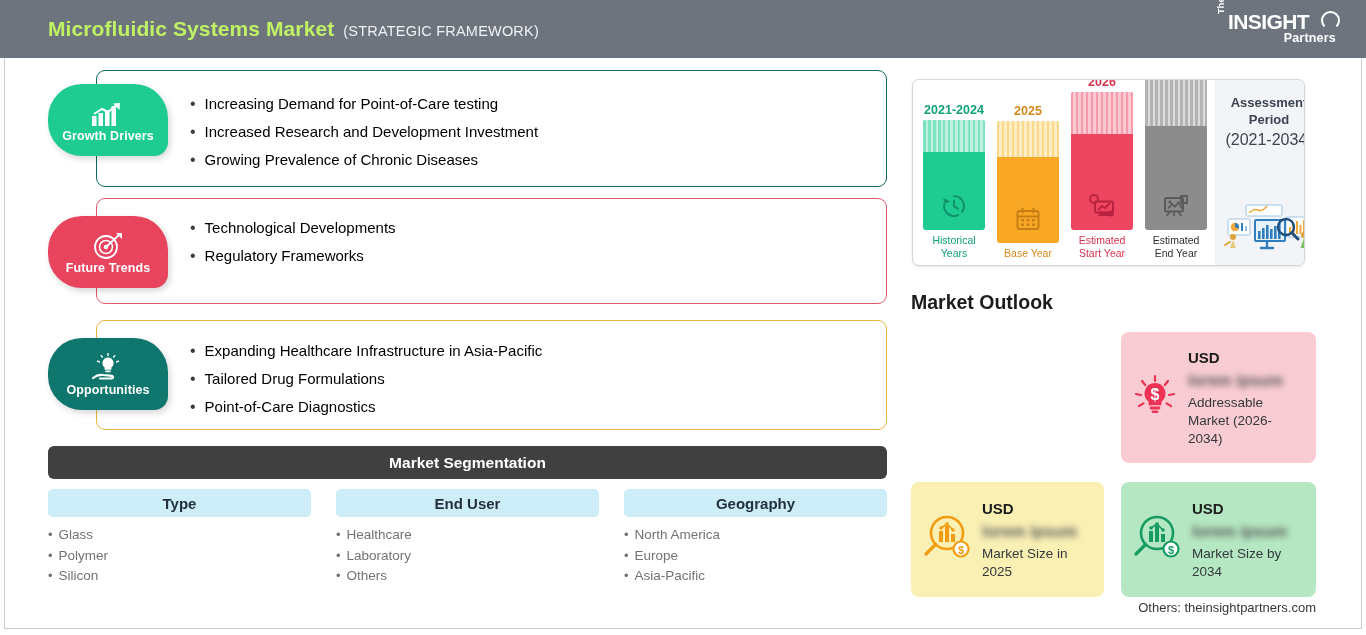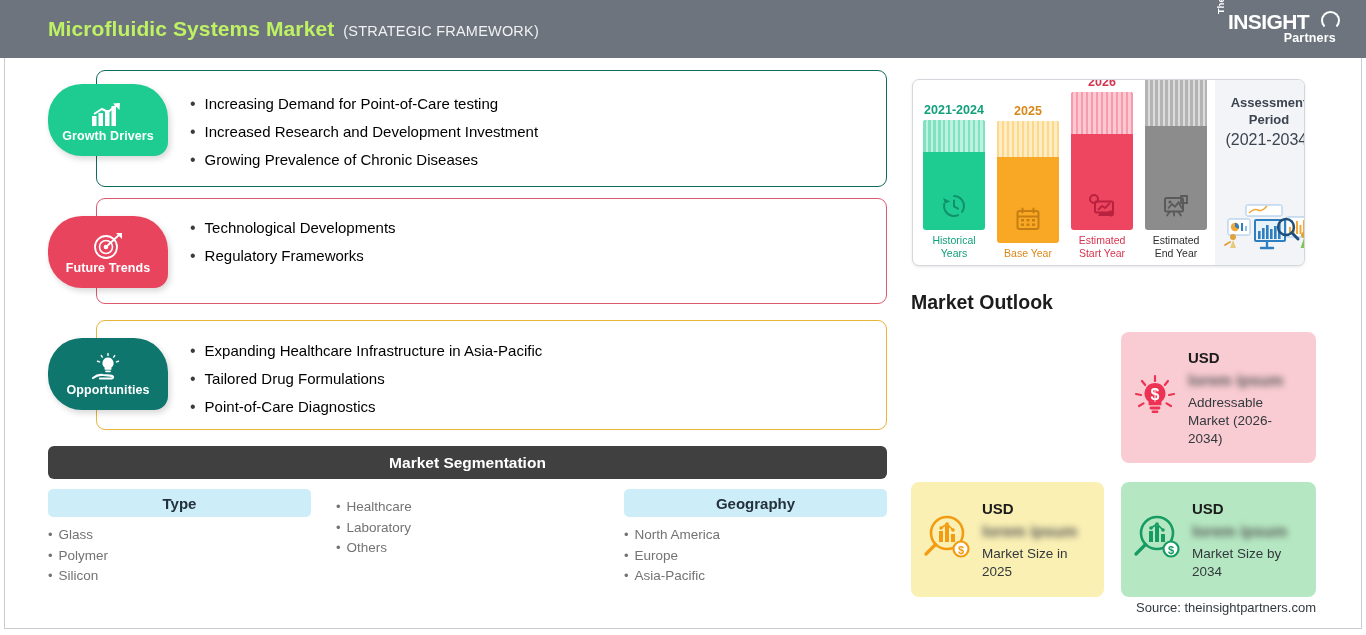--- a/index.html
+++ b/index.html
@@ -283,20 +283,21 @@
           </li>
         <li>
             <span>Polymer</span>
           </li>
         <li>
             <span>Silicon</span>
           </li>
       </ul>
     </div>
     <div class="segcol">
+      <div class="head">End User</div>
       <ul>
         <li>
             <span>Healthcare</span>
           </li>
         <li>
             <span>Laboratory</span>
           </li>
         <li>
             <span>Others</span>
           </li>
@@ -508,15 +509,15 @@
         </svg>
       </span>
       <div class="txt">
         <span class="usd">USD</span>
         <span class="blurred">lorem ipsum</span>
         <span class="cap">Market Size by 2034</span>
       </div>
     </div>
   </div>
 
-  <div class="source">Source: theinsightpartners.com</div>
+  <div class="source">Others: theinsightpartners.com</div>
 
 </div>
 
 </body></html>

